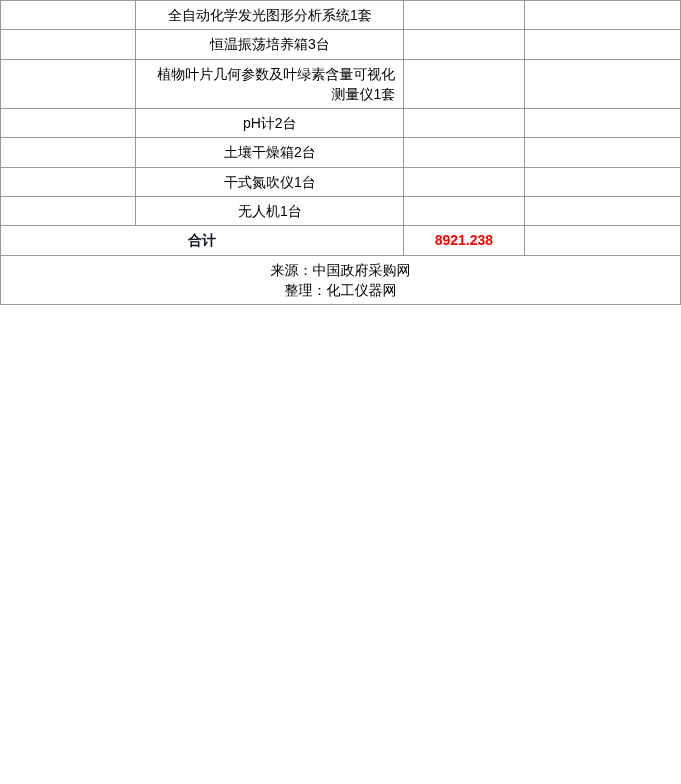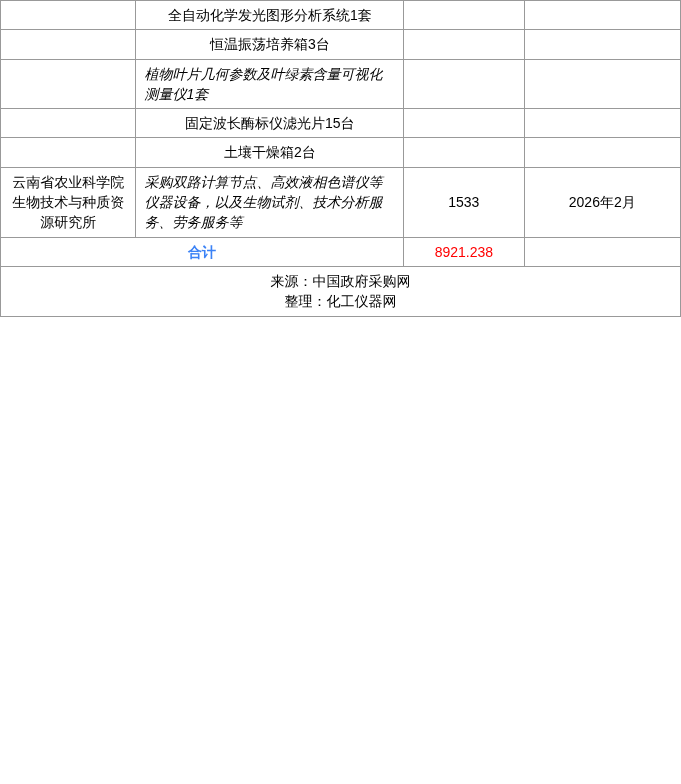--- a/index.html
+++ b/index.html
@@ -43,38 +43,37 @@
     text-align: left;
     font-size: 13.5px;
     line-height: 1.5;
     padding-left: 7px;
     padding-right: 4px;
   }
   td.item-cell {
     font-size: 14px;
   }
   td.item-cell.left {
-    text-align: left;
+    text-align: right;
     padding-left: 8px;
     padding-right: 8px;
-    font-style: italic;
   }
   td.blank { }
   .total-row td {
     text-align: center;
   }
   .total-label {
-    color: #3b82f6;
+    color: #0f172a;
     font-weight: bold;
     font-size: 15px;
     margin-left: 36px;
   }
   .total-value {
     color: #ff0000;
-    font-weight: normal;
+    font-weight: bold;
     font-size: 15px;
   }
   .source-row td {
     text-align: center;
     padding-top: 8px;
     padding-bottom: 8px;
     font-size: 13.5px;
     line-height: 1.7;
     border-radius: 21px;
   }
@@ -108,45 +107,51 @@
         <td class="blank"></td>
       </tr>
 
       <tr>
         <td class="blank"></td>
         <td class="item-cell left">植物叶片几何参数及叶绿素含量可视化测量仪1套</td>
         <td class="blank"></td>
         <td class="blank"></td>
       </tr>
 
-
       <tr>
         <td class="blank"></td>
-        <td class="item-cell">固定波长酶标仪滤光片15台</td>
+        <td class="item-cell">pH计2台</td>
         <td class="blank"></td>
         <td class="blank"></td>
       </tr>
+
 
       <tr>
         <td class="blank"></td>
         <td class="item-cell">土壤干燥箱2台</td>
         <td class="blank"></td>
         <td class="blank"></td>
       </tr>
 
 
 
-
+      <tr>
+        <td class="blank"></td>
+        <td class="item-cell">干式氮吹仪1台</td>
+        <td class="blank"></td>
+        <td class="blank"></td>
+      </tr>
 
       <tr>
-        <td class="org-cell">云南省农业科学院生物技术与种质资源研究所</td>
-        <td class="item-cell left">采购双路计算节点、高效液相色谱仪等仪器设备，以及生物试剂、技术分析服务、劳务服务等</td>
-        <td>1533</td>
-        <td>2026年2月</td>
+        <td class="blank"></td>
+        <td class="item-cell">无人机1台</td>
+        <td class="blank"></td>
+        <td class="blank"></td>
       </tr>
+
 
       <tr class="total-row">
         <td colspan="2" class="total-label">合计</td>
         <td class="total-value">8921.238</td>
         <td class="blank"></td>
       </tr>
 
       <tr class="source-row">
         <td colspan="4">
           <span class="source-line">来源：中国政府采购网</span>

